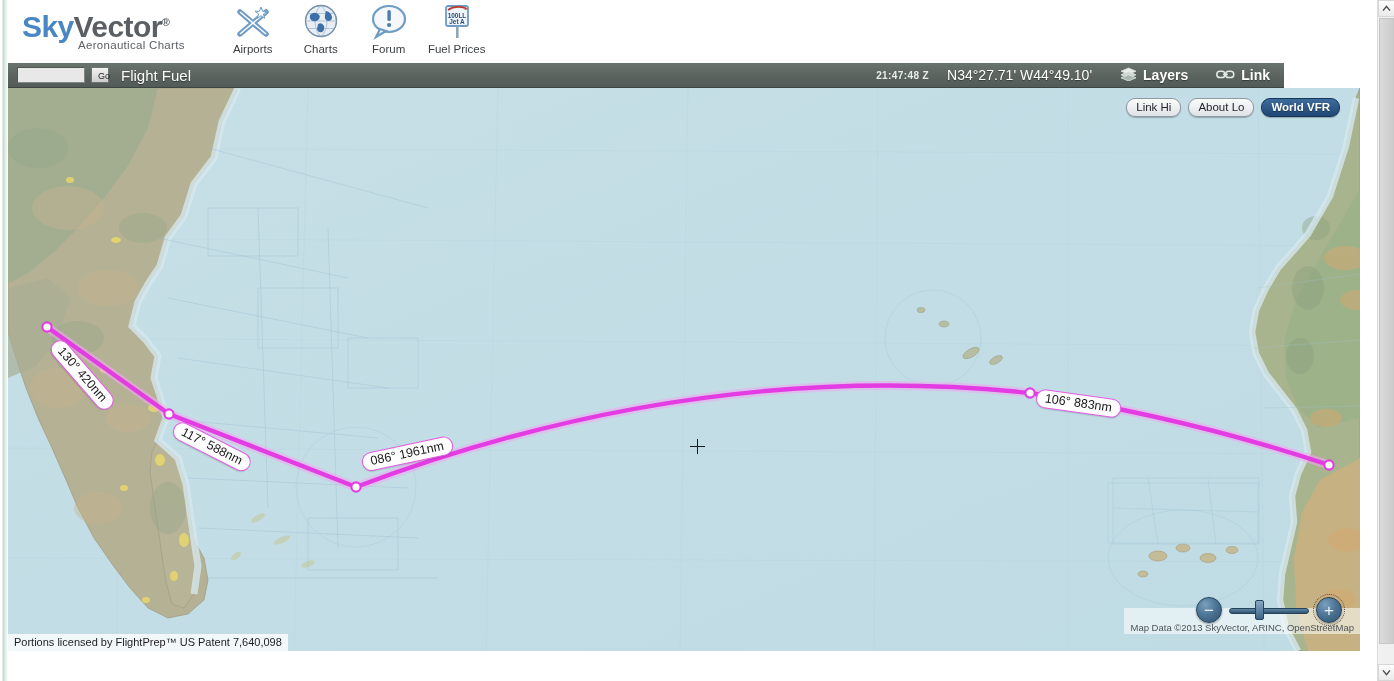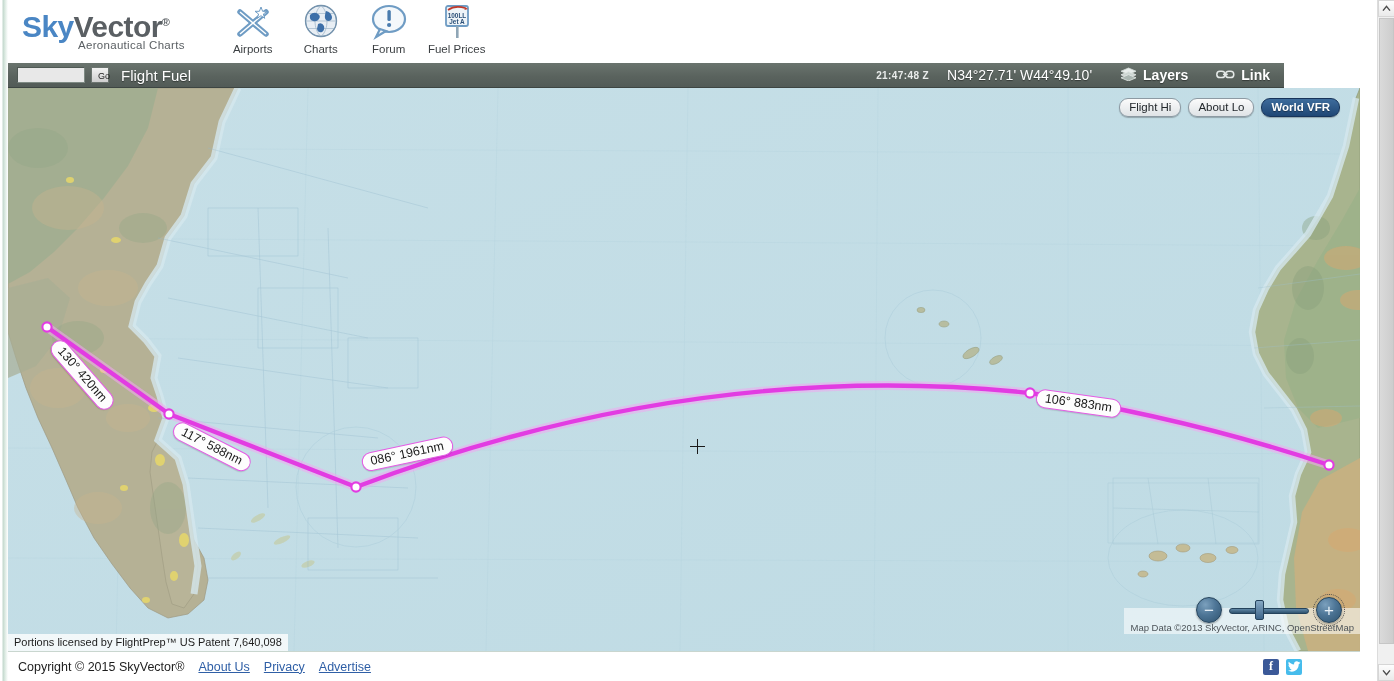--- a/index.html
+++ b/index.html
@@ -519,21 +519,21 @@
       <g>
         <circle cx="39" cy="239" r="4.6" fill="#ffffff" stroke="#e23ce2" stroke-width="2.1"></circle>
         <circle cx="161" cy="326" r="4.6" fill="#ffffff" stroke="#e23ce2" stroke-width="2.1"></circle>
         <circle cx="348" cy="399" r="4.6" fill="#ffffff" stroke="#e23ce2" stroke-width="2.1"></circle>
         <circle cx="1022" cy="305" r="4.6" fill="#ffffff" stroke="#e23ce2" stroke-width="2.1"></circle>
         <circle cx="1321" cy="377" r="4.6" fill="#ffffff" stroke="#e23ce2" stroke-width="2.1"></circle>
       </g>
     </svg>
 
     <div class="layerbtns">
-      <div class="lbtn">Flight Hi</div>
+      <div class="lbtn">Link Hi</div>
       <div class="lbtn">About Lo</div>
       <div class="lbtn active">World VFR</div>
     </div>
 
     <div class="rlabel" style="left:46px; top:245px; transform:rotate(49deg); transform-origin:left center;">130° 420nm</div>
     <div class="rlabel" style="left:166px; top:330px; transform:rotate(27deg); transform-origin:left center;">117° 588nm</div>
     <div class="rlabel" style="left:354px; top:366px; transform:rotate(-12deg); transform-origin:left center;">086° 1961nm</div>
     <div class="rlabel" style="left:1028px; top:300px; transform:rotate(8deg); transform-origin:left center;">106° 883nm</div>
 
     <div class="xhair" style="left:682px; top:351px; width:15px; height:15px;">
@@ -547,45 +547,20 @@
     <div class="zoomctl">
       <div class="zbtn">−</div>
       <div class="zslider">
         <div class="ztrack"></div>
         <div class="zhandle"></div>
       </div>
       <div class="zbtn focus">+</div>
     </div>
   </div>
 
-  <div class="footer">
-    <div class="copy">
-      <span>Copyright © 2015 SkyVector®</span>
-      <a href="#">About Us</a>
-      <a href="#">Privacy</a>
-      <a href="#">Advertise</a>
-    </div>
-    <div class="social">
-      <div class="sicon fb">f</div>
-      <div class="sicon tw">
-        <svg width="13" height="11" viewBox="0 0 13 11">
-          <path d="M12.6,1.5 c-0.5,0.2 -1,0.4 -1.5,0.45 c0.55,-0.33 0.95,-0.85 1.15,-1.47
-                   c-0.5,0.3 -1.07,0.52 -1.67,0.64 C10.1,0.6 9.4,0.3 8.65,0.3
-                   c-1.45,0 -2.6,1.17 -2.6,2.6 c0,0.2 0.02,0.4 0.07,0.59
-                   C3.9,3.38 2.05,2.38 0.82,0.85 C0.6,1.23 0.47,1.67 0.47,2.14
-                   c0,0.9 0.46,1.7 1.16,2.16 C1.2,4.28 0.8,4.16 0.45,3.96 l0,0.03
-                   c0,1.26 0.9,2.31 2.08,2.55 C2.3,6.6 2.07,6.63 1.83,6.63
-                   c-0.17,0 -0.33,-0.02 -0.49,-0.05 c0.33,1.03 1.29,1.78 2.42,1.8
-                   C2.87,9.07 1.7,9.5 0.44,9.5 c-0.22,0 -0.43,-0.01 -0.64,-0.04
-                   C0.97,10.22 2.3,10.65 3.73,10.65 c4.48,0 6.93,-3.71 6.93,-6.93
-                   l-0.01,-0.32 C11.13,3.05 11.6,2.56 12.6,1.5 Z" fill="#ffffff"></path>
-        </svg>
-      </div>
-    </div>
-  </div>
 
   <div class="vsb">
     <div class="vsb-arrow vsb-up">
       <svg width="9" height="7" viewBox="0 0 9 7">
           <path d="M1,5.6 L4.5,1.4 L8,5.6" fill="none" stroke="#4a4a4a" stroke-width="1.4"></path>
         </svg>
     </div>
     <div class="vsb-thumb"></div>
     <div class="vsb-arrow vsb-down">
       <svg width="9" height="7" viewBox="0 0 9 7">

